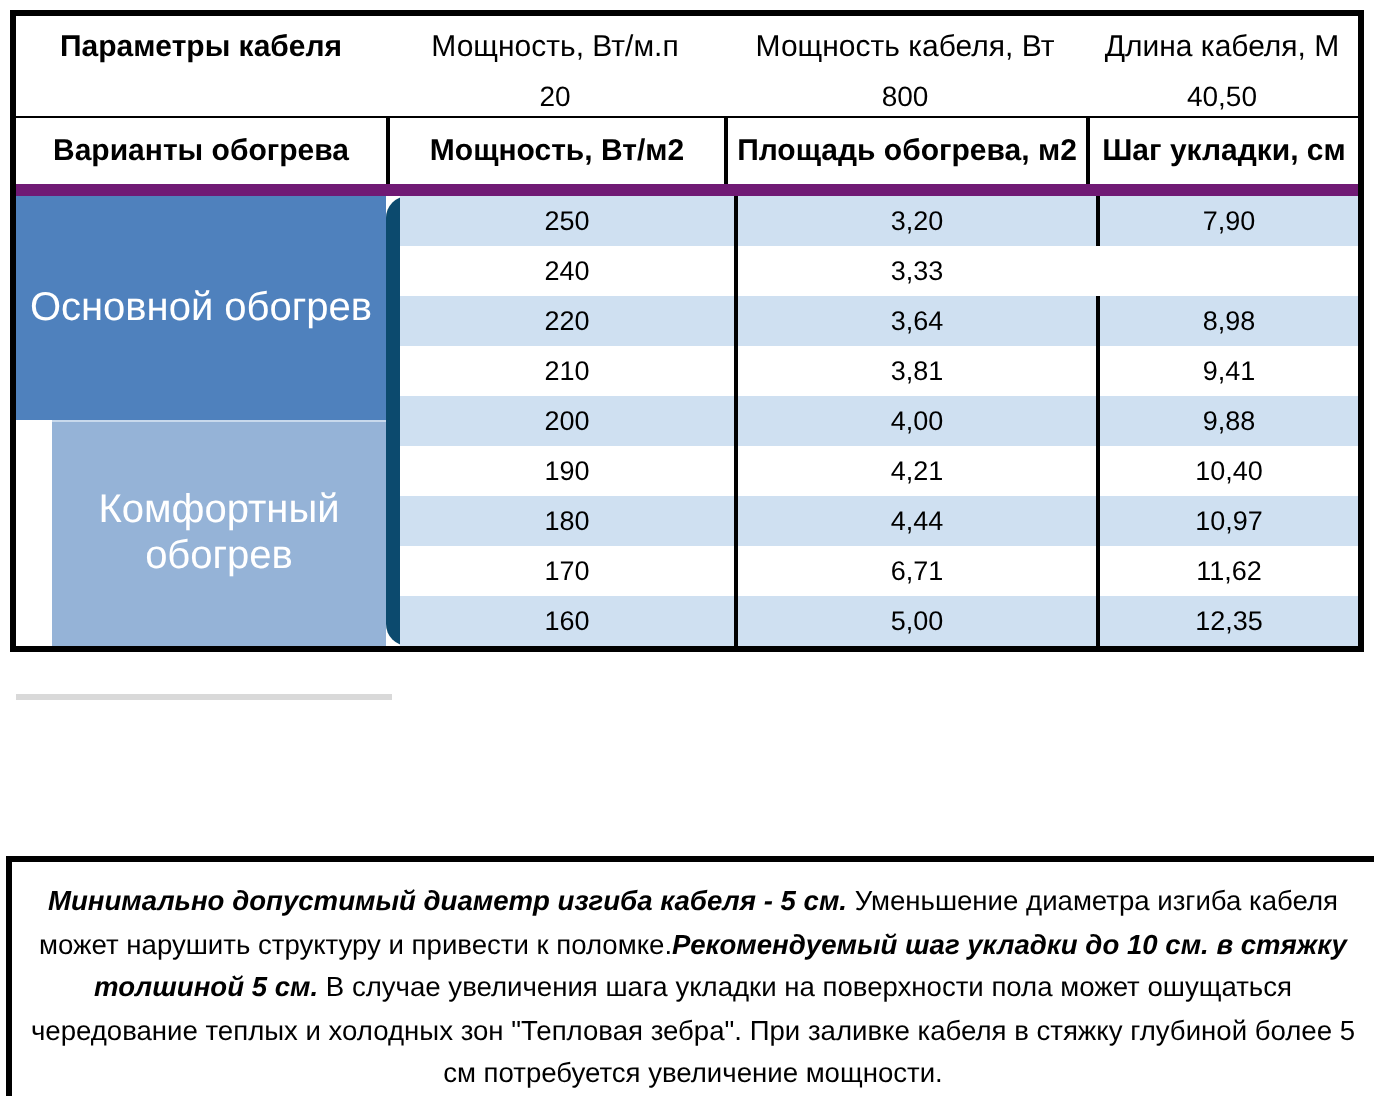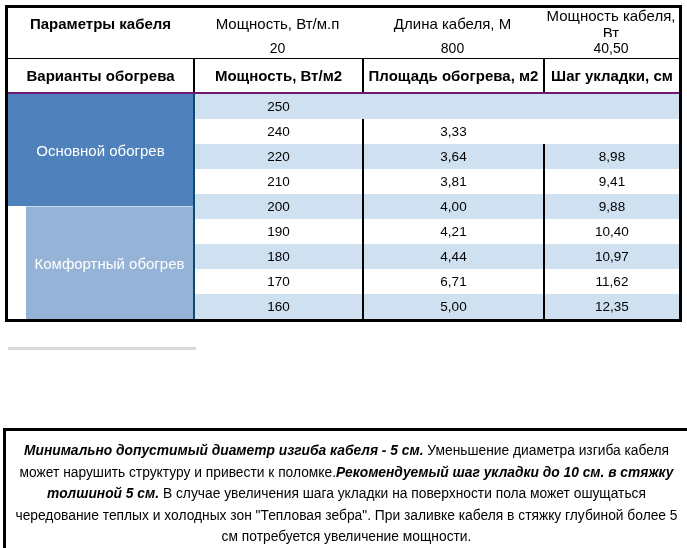--- a/index.html
+++ b/index.html
@@ -22,32 +22,32 @@
   }
   .cell{
     display:flex;align-items:center;justify-content:center;
     text-align:center;
     overflow:hidden;
   }
   .params-head .cell{height:27px;font-size:15px;padding-top:2px;}
   .params-head .cell:first-child{font-weight:bold;}
   .params-vals .cell{height:21px;font-size:14px;}
   .params-block{border-bottom:1px solid #000;}
-  .var-head{border-bottom:2px solid #701a75;}
+  .var-head{border-bottom:6px solid #701a75;}
   .var-head .cell{height:33px;font-weight:bold;font-size:15px;}
   .var-head .cell + .cell{border-left:2px solid #000;}
   .body{display:flex;}
   .group-col{width:185px;display:flex;flex-direction:column;}
   .group{
     flex:1;display:flex;align-items:center;justify-content:center;
-    color:#ffffff;font-size:15px;text-align:center;
+    color:#ffffff;font-size:20px;text-align:center;
   }
   .group-main{background:#4f81bd;}
   .group-comfort{background:#95b3d7;border-top:1px solid #c8d9ec;margin-left:18px;}
-  .data-col{flex:1;border-left:2px solid #0c4a6e;}
+  .data-col{flex:1;border-left:7px solid #0c4a6e;border-radius:11px;}
   .body-row{
     display:grid;
     grid-template-columns:167px 181px 1fr;
     height:25px;
   }
   .body-row:nth-child(odd){background:#cfe0f1;}
   .body-row .cell{font-size:13.5px;}
   .body-row .cell + .cell{border-left:2px solid #000;}
   .artifact-bar{
     position:absolute;left:8px;top:347px;width:188px;height:3px;
@@ -68,22 +68,22 @@
 <body>
 
 <div class="page">
 
   <div class="tbl">
 
     <div class="params-block">
       <div class="grid4 params-head">
         <div class="cell">Параметры кабеля</div>
         <div class="cell">Мощность, Вт/м.п</div>
+        <div class="cell">Мощность кабеля, Вт</div>
         <div class="cell">Длина кабеля, М</div>
-        <div class="cell">Мощность кабеля, Вт</div>
       </div>
       <div class="grid4 params-vals">
         <div class="cell"></div>
         <div class="cell">20</div>
         <div class="cell">800</div>
         <div class="cell">40,50</div>
       </div>
     </div>
 
     <div class="grid4 var-head">
@@ -94,20 +94,22 @@
     </div>
 
     <div class="body">
       <div class="group-col">
         <div class="group group-main">Основной обогрев</div>
         <div class="group group-comfort">Комфортный обогрев</div>
       </div>
       <div class="data-col">
         <div class="body-row">
           <div class="cell">250</div>
+          <div class="cell">3,20</div>
+          <div class="cell">7,90</div>
         </div>
         <div class="body-row">
           <div class="cell">240</div>
           <div class="cell">3,33</div>
         </div>
         <div class="body-row">
           <div class="cell">220</div>
           <div class="cell">3,64</div>
           <div class="cell">8,98</div>
         </div>

